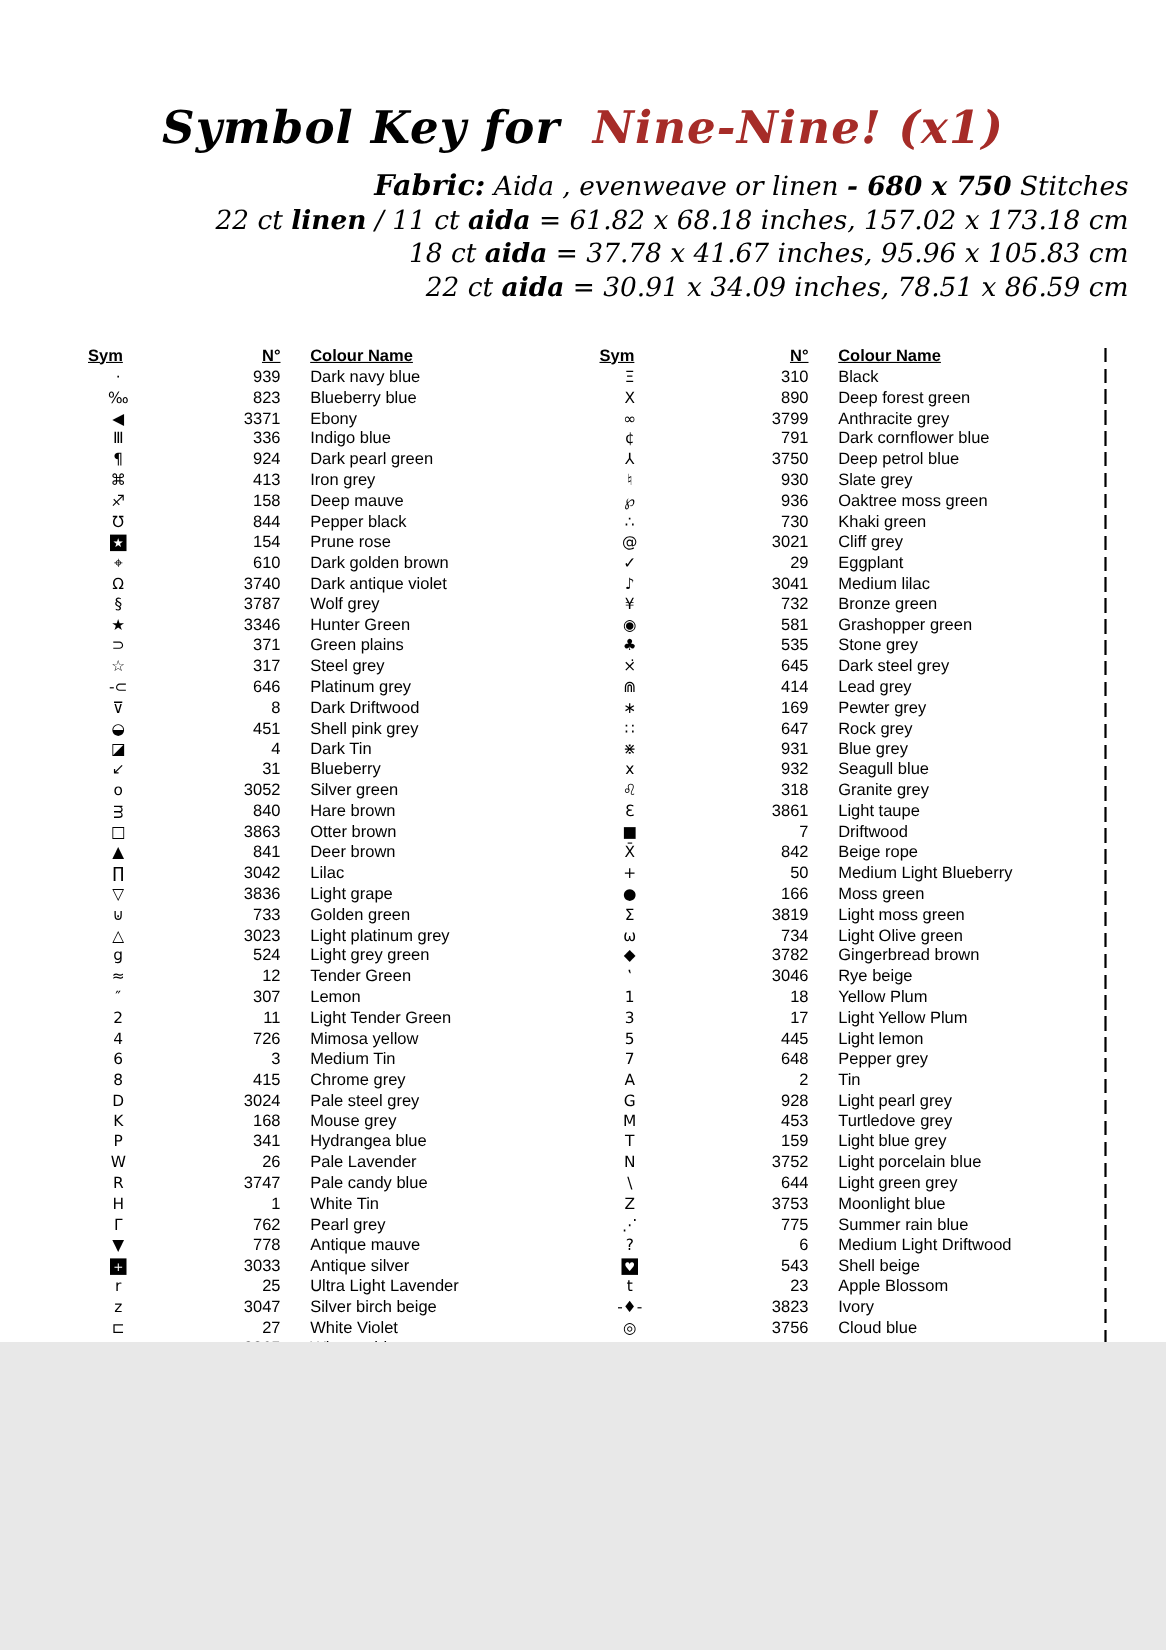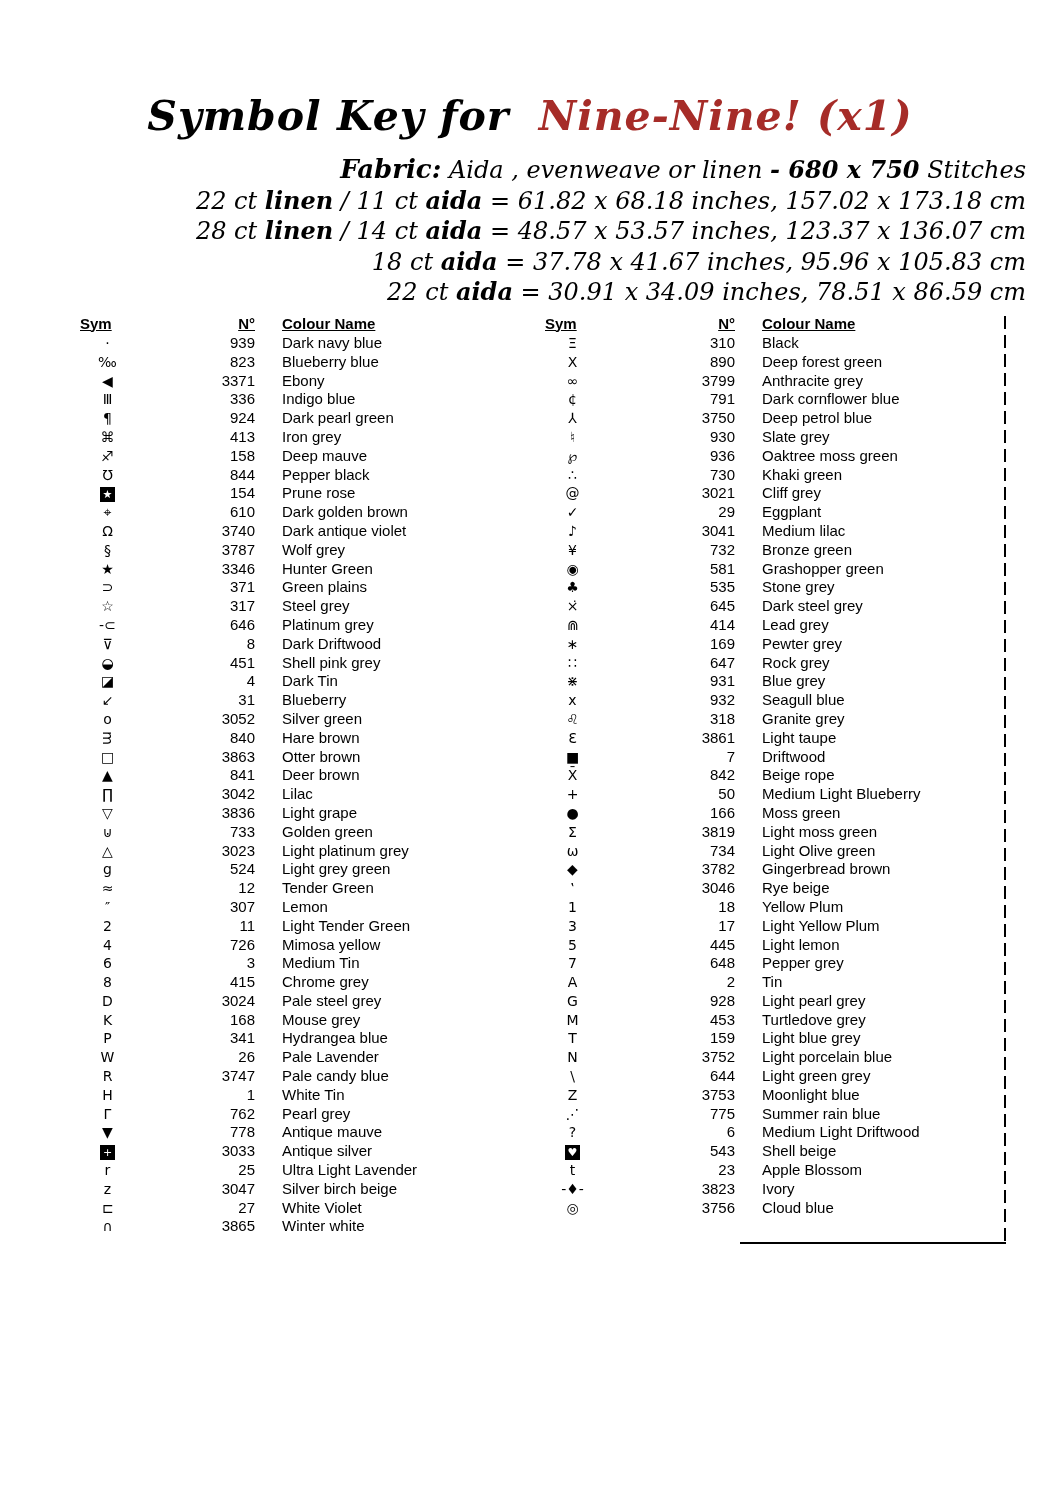--- a/index.html
+++ b/index.html
@@ -1,17 +1,17 @@
 <!DOCTYPE html>
 <html><head>
 <meta charset="utf-8">
 <style>
   html,body{margin:0;padding:0;background:#e8e8e8;}
   .page{
-    position:relative;width:1060px;height:1500px;background:#ffffff;
+    position:relative;width:1060px;height:1220px;background:#ffffff;
     font-family:"Liberation Sans",sans-serif;color:#000;overflow:hidden;
     margin:0 auto;
   }
   
   .title{
     position:absolute;top:92px;left:0;right:0;margin:0;text-align:center;
     font-family:"DejaVu Serif",serif;font-style:italic;font-weight:700;
     font-size:41px;letter-spacing:1px;white-space:nowrap;
   }
   .title .t-project{margin-left:14px;}
@@ -60,21 +60,20 @@
 <div class="page">
 
   <h1 class="title">
     <span class="t-prefix">Symbol Key for</span>
     <span class="t-project" style="color: rgb(166, 44, 40);">Nine-Nine! (x1)</span>
   </h1>
 
   <div class="fabric" id="fabric">
       <div class="fline"><span class="b">Fabric:</span><span>  Aida , evenweave or  linen </span><span class="b">- 680 x 750</span><span> Stitches</span></div>
       <div class="fline"><span>22 ct </span><span class="b">linen</span><span> / 11 ct </span><span class="b">aida</span><span> = 61.82 x 68.18 inches, 157.02 x 173.18 cm</span></div>
-      <div class="fline"><span>28 ct </span><span class="b">linen</span><span> / 14 ct </span><span class="b">aida</span><span> = 48.57 x 53.57 inches, 123.37 x 136.07 cm</span></div>
       <div class="fline"><span>18 ct </span><span class="b">aida</span><span>  = 37.78 x 41.67 inches, 95.96 x 105.83 cm</span></div>
       <div class="fline"><span>22 ct </span><span class="b">aida</span><span> = 30.91 x 34.09 inches, 78.51 x 86.59 cm</span></div>
     </div>
 
   <div class="keytable left">
     <div class="thead">
       <span class="h sym">Sym</span>
       <span class="h num">N°</span>
       <span class="h name">Colour Name</span>
     </div>

